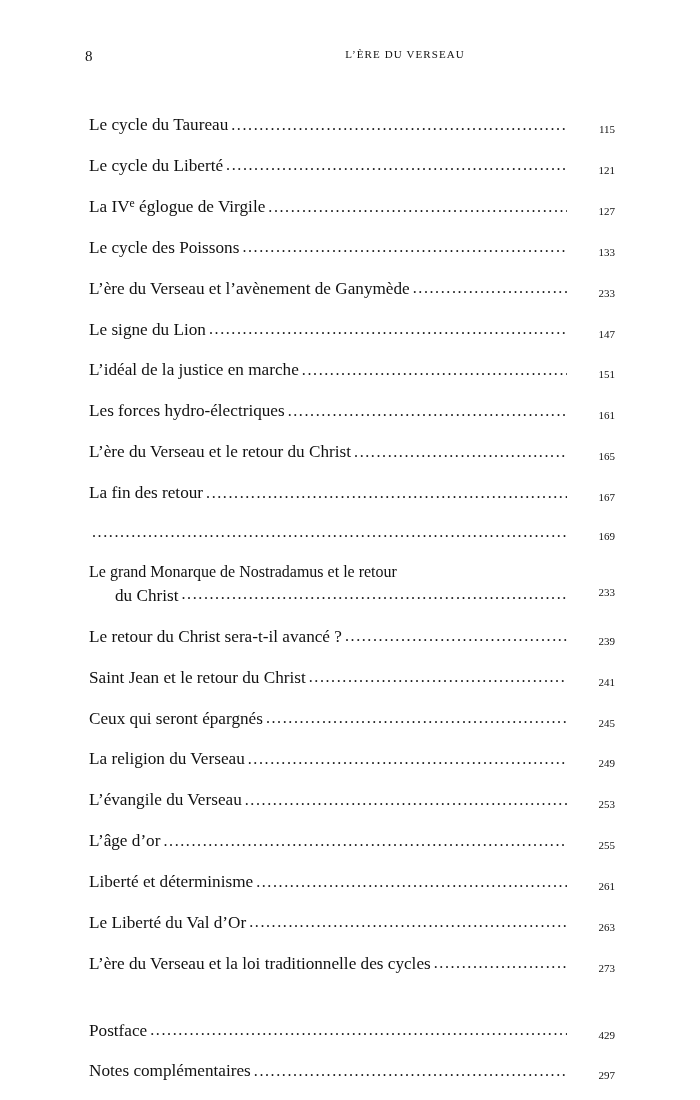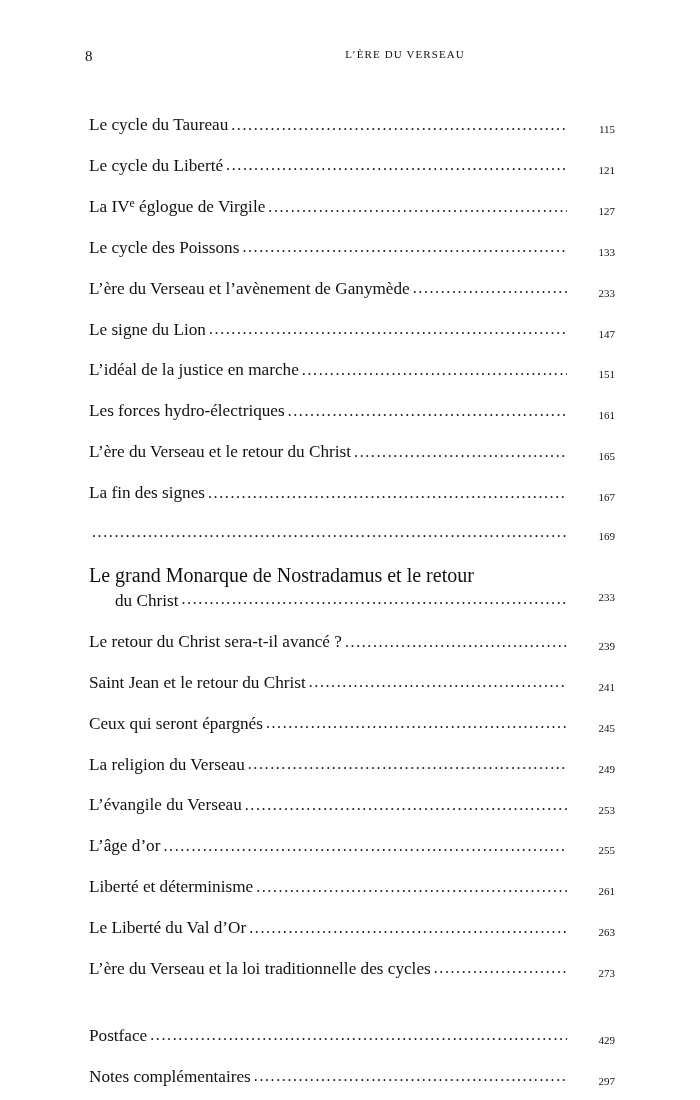--- a/index.html
+++ b/index.html
@@ -73,21 +73,21 @@
   }
   .page-num {
     flex: 0 0 auto;
     width: 46px;
     text-align: right;
     font-size: 11px;
   }
   
   .line1 {
     white-space: nowrap;
-    font-size: 20px;
+    font-size: 16px;
   }
   .line2 {
     display: flex;
     align-items: flex-start;
     font-size: 17.2px;
     padding-left: 26px;
     margin-top: 2px;
   }
   .gap {
     height: 26px;
@@ -153,21 +153,21 @@
       <span class="page-num">161</span>
     </div>
 
     <div class="toc-entry">
       <span class="entry-title">L’ère du Verseau et le retour du Christ</span>
       <span class="dots">....................................................................................................</span>
       <span class="page-num">165</span>
     </div>
 
     <div class="toc-entry">
-      <span class="entry-title">La fin des signes</span>
+      <span class="entry-title">La fin des retour</span>
       <span class="dots">....................................................................................................</span>
       <span class="page-num">167</span>
     </div>
 
     <div class="toc-entry">
       <span class="dots">....................................................................................................</span>
       <span class="page-num">169</span>
     </div>
 
     <div class="toc-entry two-line">

